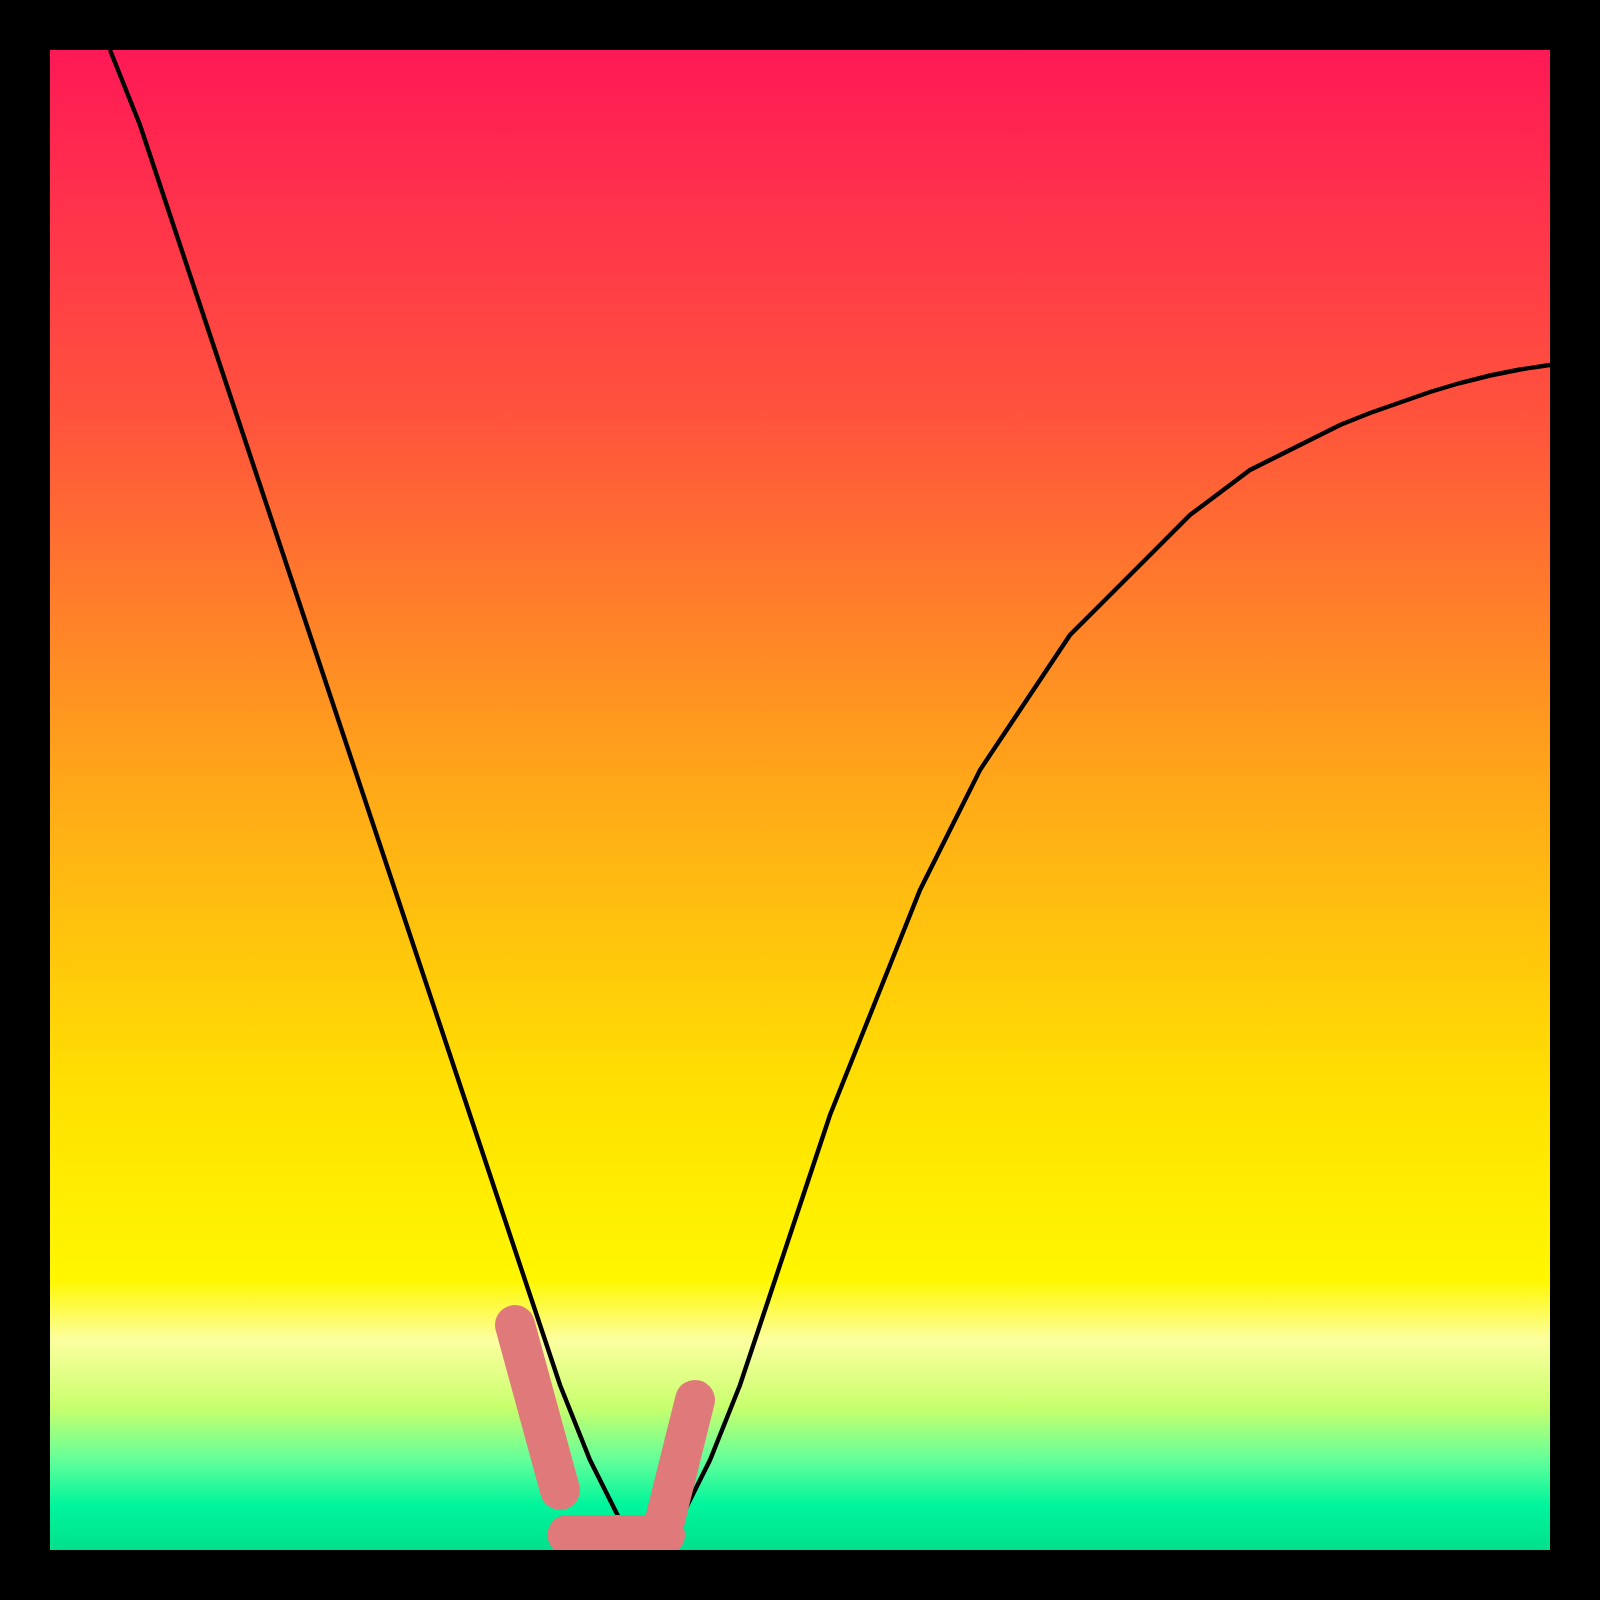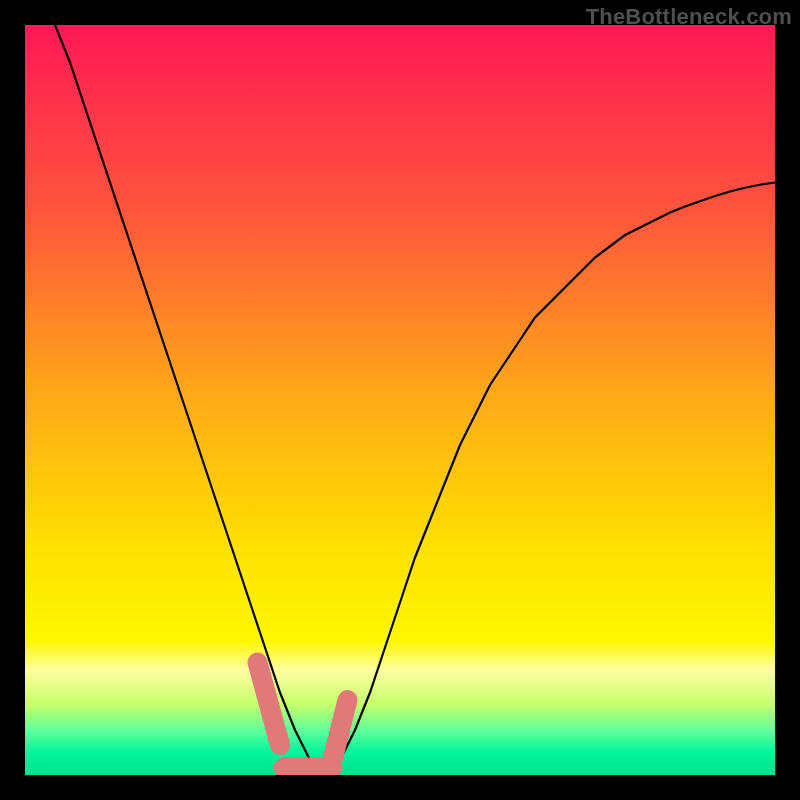--- a/index.html
+++ b/index.html
@@ -59,14 +59,13 @@
             <stop offset="100%" stop-color="#00e08c"></stop>
           </linearGradient>
       </defs>
       <rect id="bg-rect" x="0" y="0" width="750" height="750" fill="url(#bg-grad)"></rect>
       <path id="curve" fill="none" stroke-width="2.2" d="M30.00 0.00 L45.00 37.50 L60.00 82.50 L75.00 127.50 L90.00 172.50 L105.00 217.50 L120.00 262.50 L135.00 307.50 L150.00 352.50 L165.00 397.50 L180.00 442.50 L195.00 487.50 L210.00 532.50 L225.00 577.50 L240.00 622.50 L255.00 667.50 L270.00 705.00 L285.00 735.00 L300.00 750.00 L315.00 735.00 L330.00 705.00 L345.00 667.50 L360.00 622.50 L375.00 577.50 L390.00 532.50 L405.00 495.00 L420.00 457.50 L435.00 420.00 L450.00 390.00 L465.00 360.00 L480.00 337.50 L495.00 315.00 L510.00 292.50 L525.00 277.50 L540.00 262.50 L555.00 247.50 L570.00 232.50 L585.00 221.25 L600.00 210.00 L615.00 202.50 L630.00 195.00 L645.00 187.50 L660.00 181.50 L675.00 176.25 L690.00 171.00 L705.00 166.50 L720.00 162.75 L735.00 159.75 L750.00 157.50" stroke="#000000"></path>
       <path id="mk-left" fill="none" stroke-width="20" stroke-linecap="round" d="M232.50 637.50 L255.00 720.00" stroke="#e07a7a"></path>
       <path id="mk-floor" fill="none" stroke-width="20" stroke-linecap="round" d="M258.75 742.50 L307.50 742.50" stroke="#e07a7a"></path>
       <path id="mk-right" fill="none" stroke-width="20" stroke-linecap="round" d="M307.50 735.00 L322.50 675.00" stroke="#e07a7a"></path>
     </svg>
   </div>
-  <div class="watermark">TheBottleneck.com</div>
 </div>
 
 </body></html>

